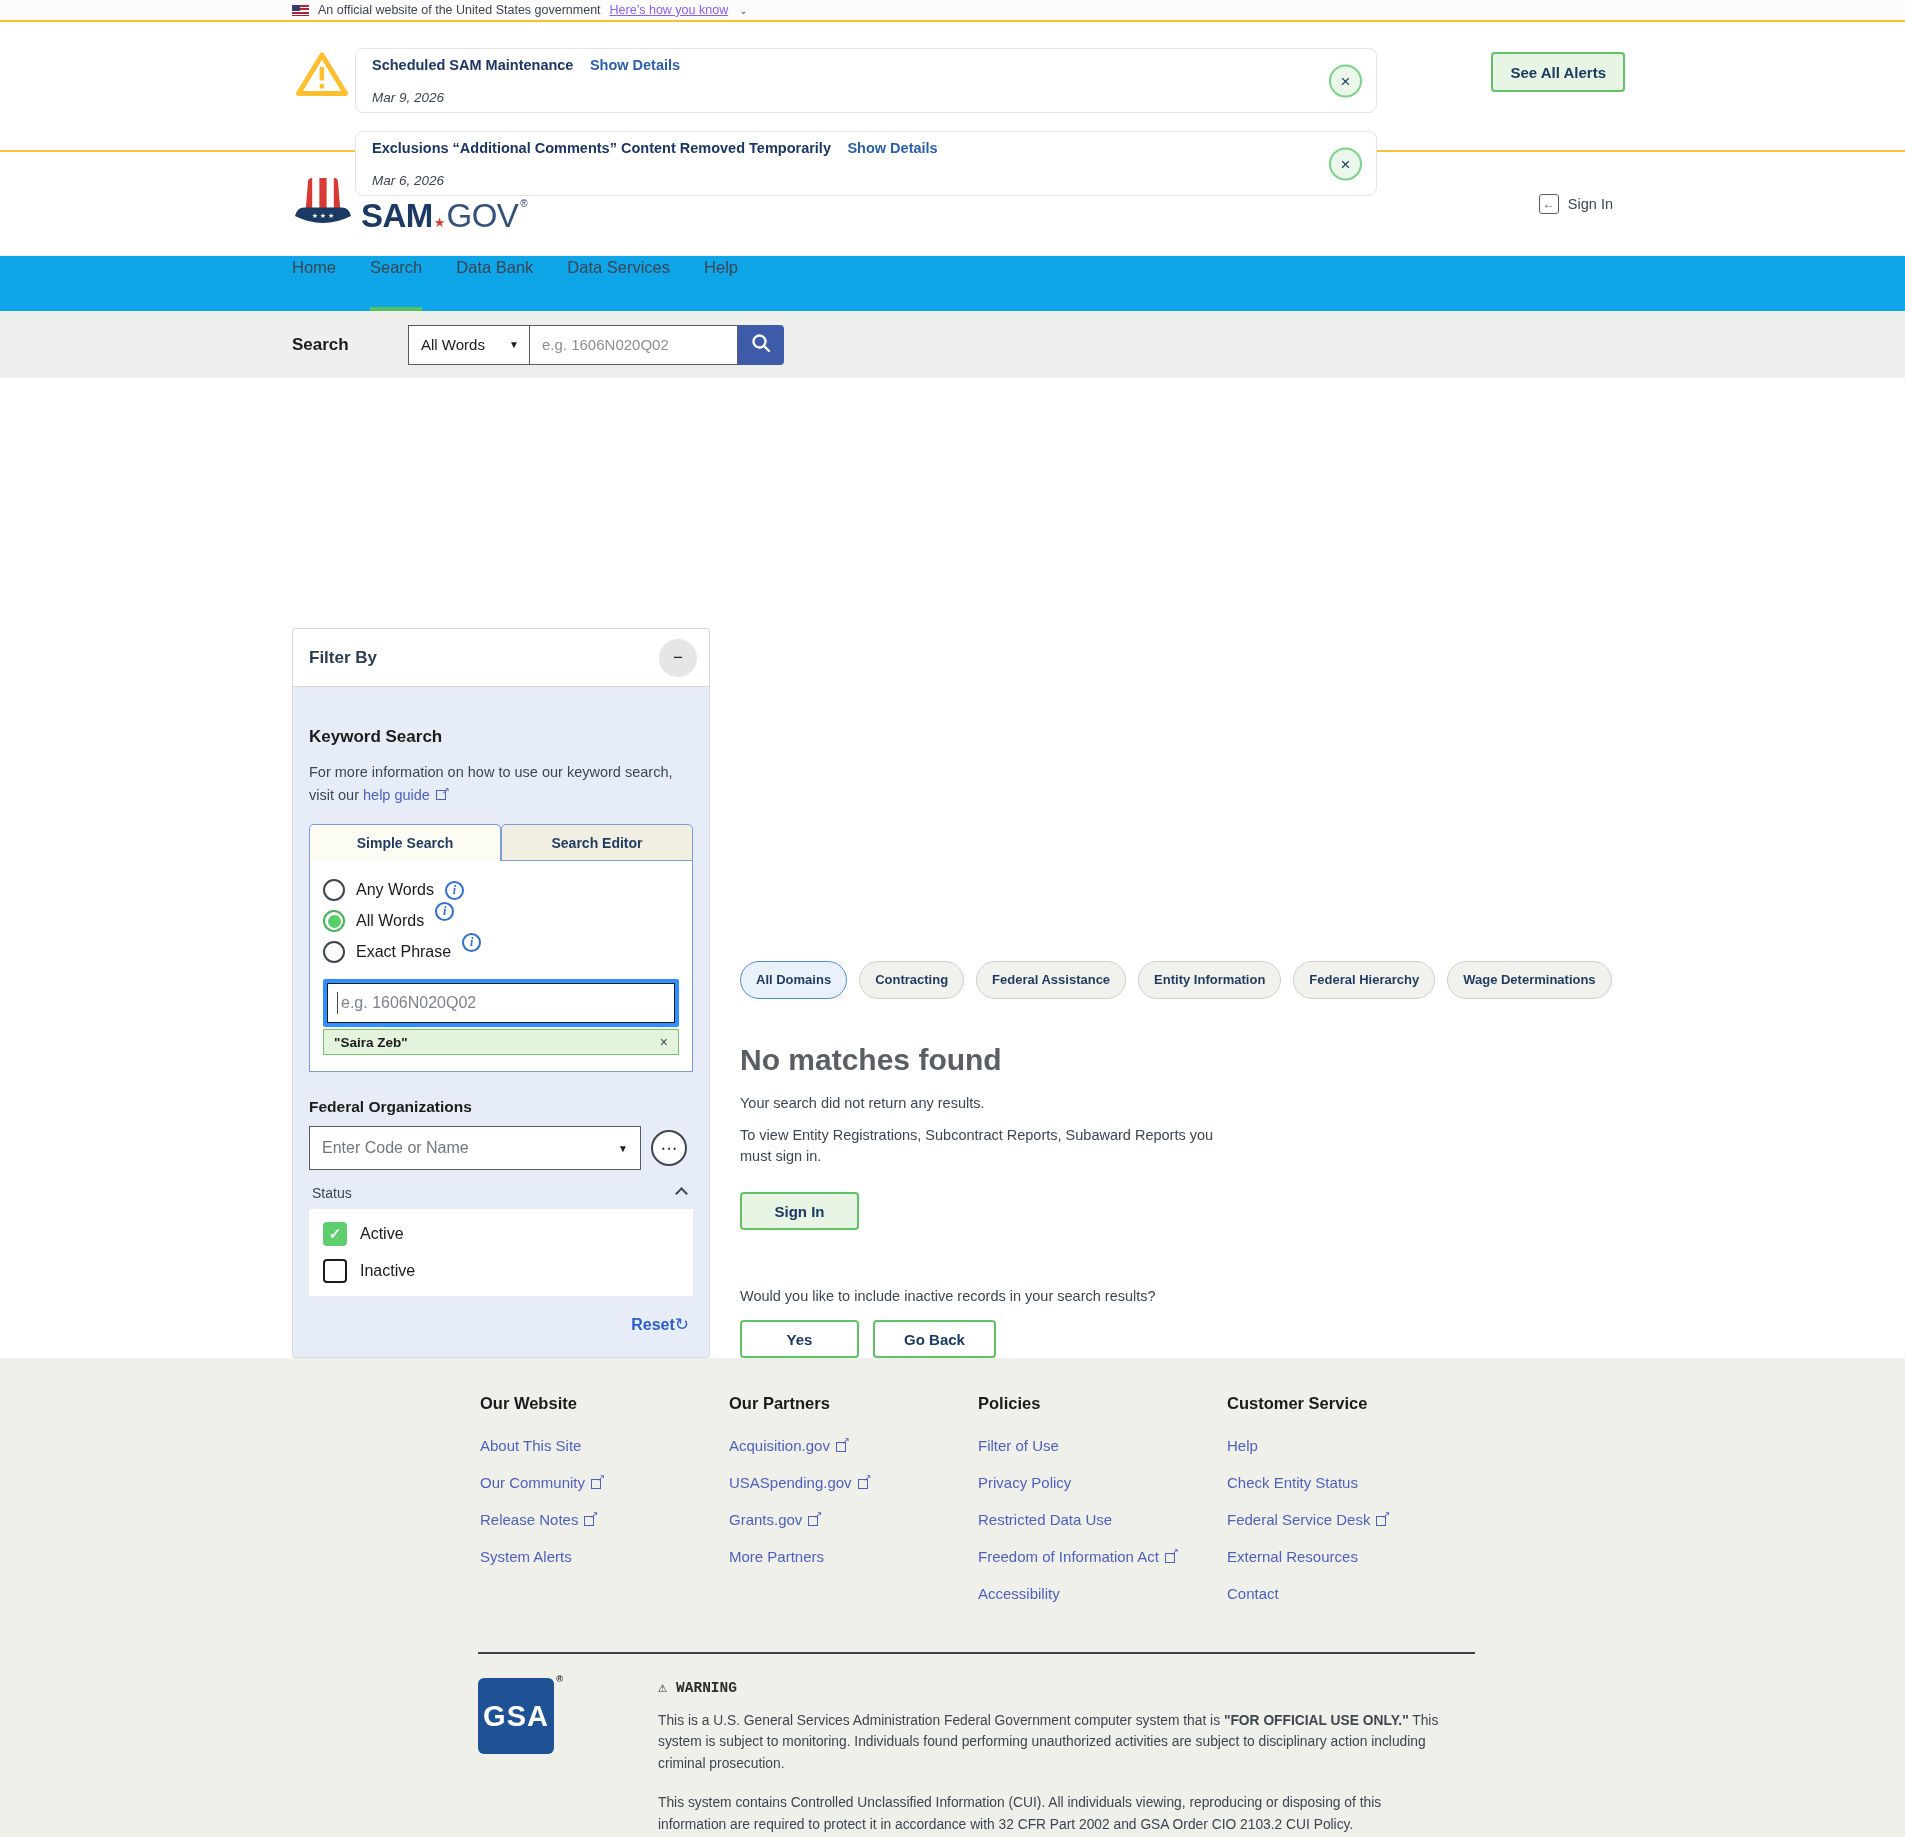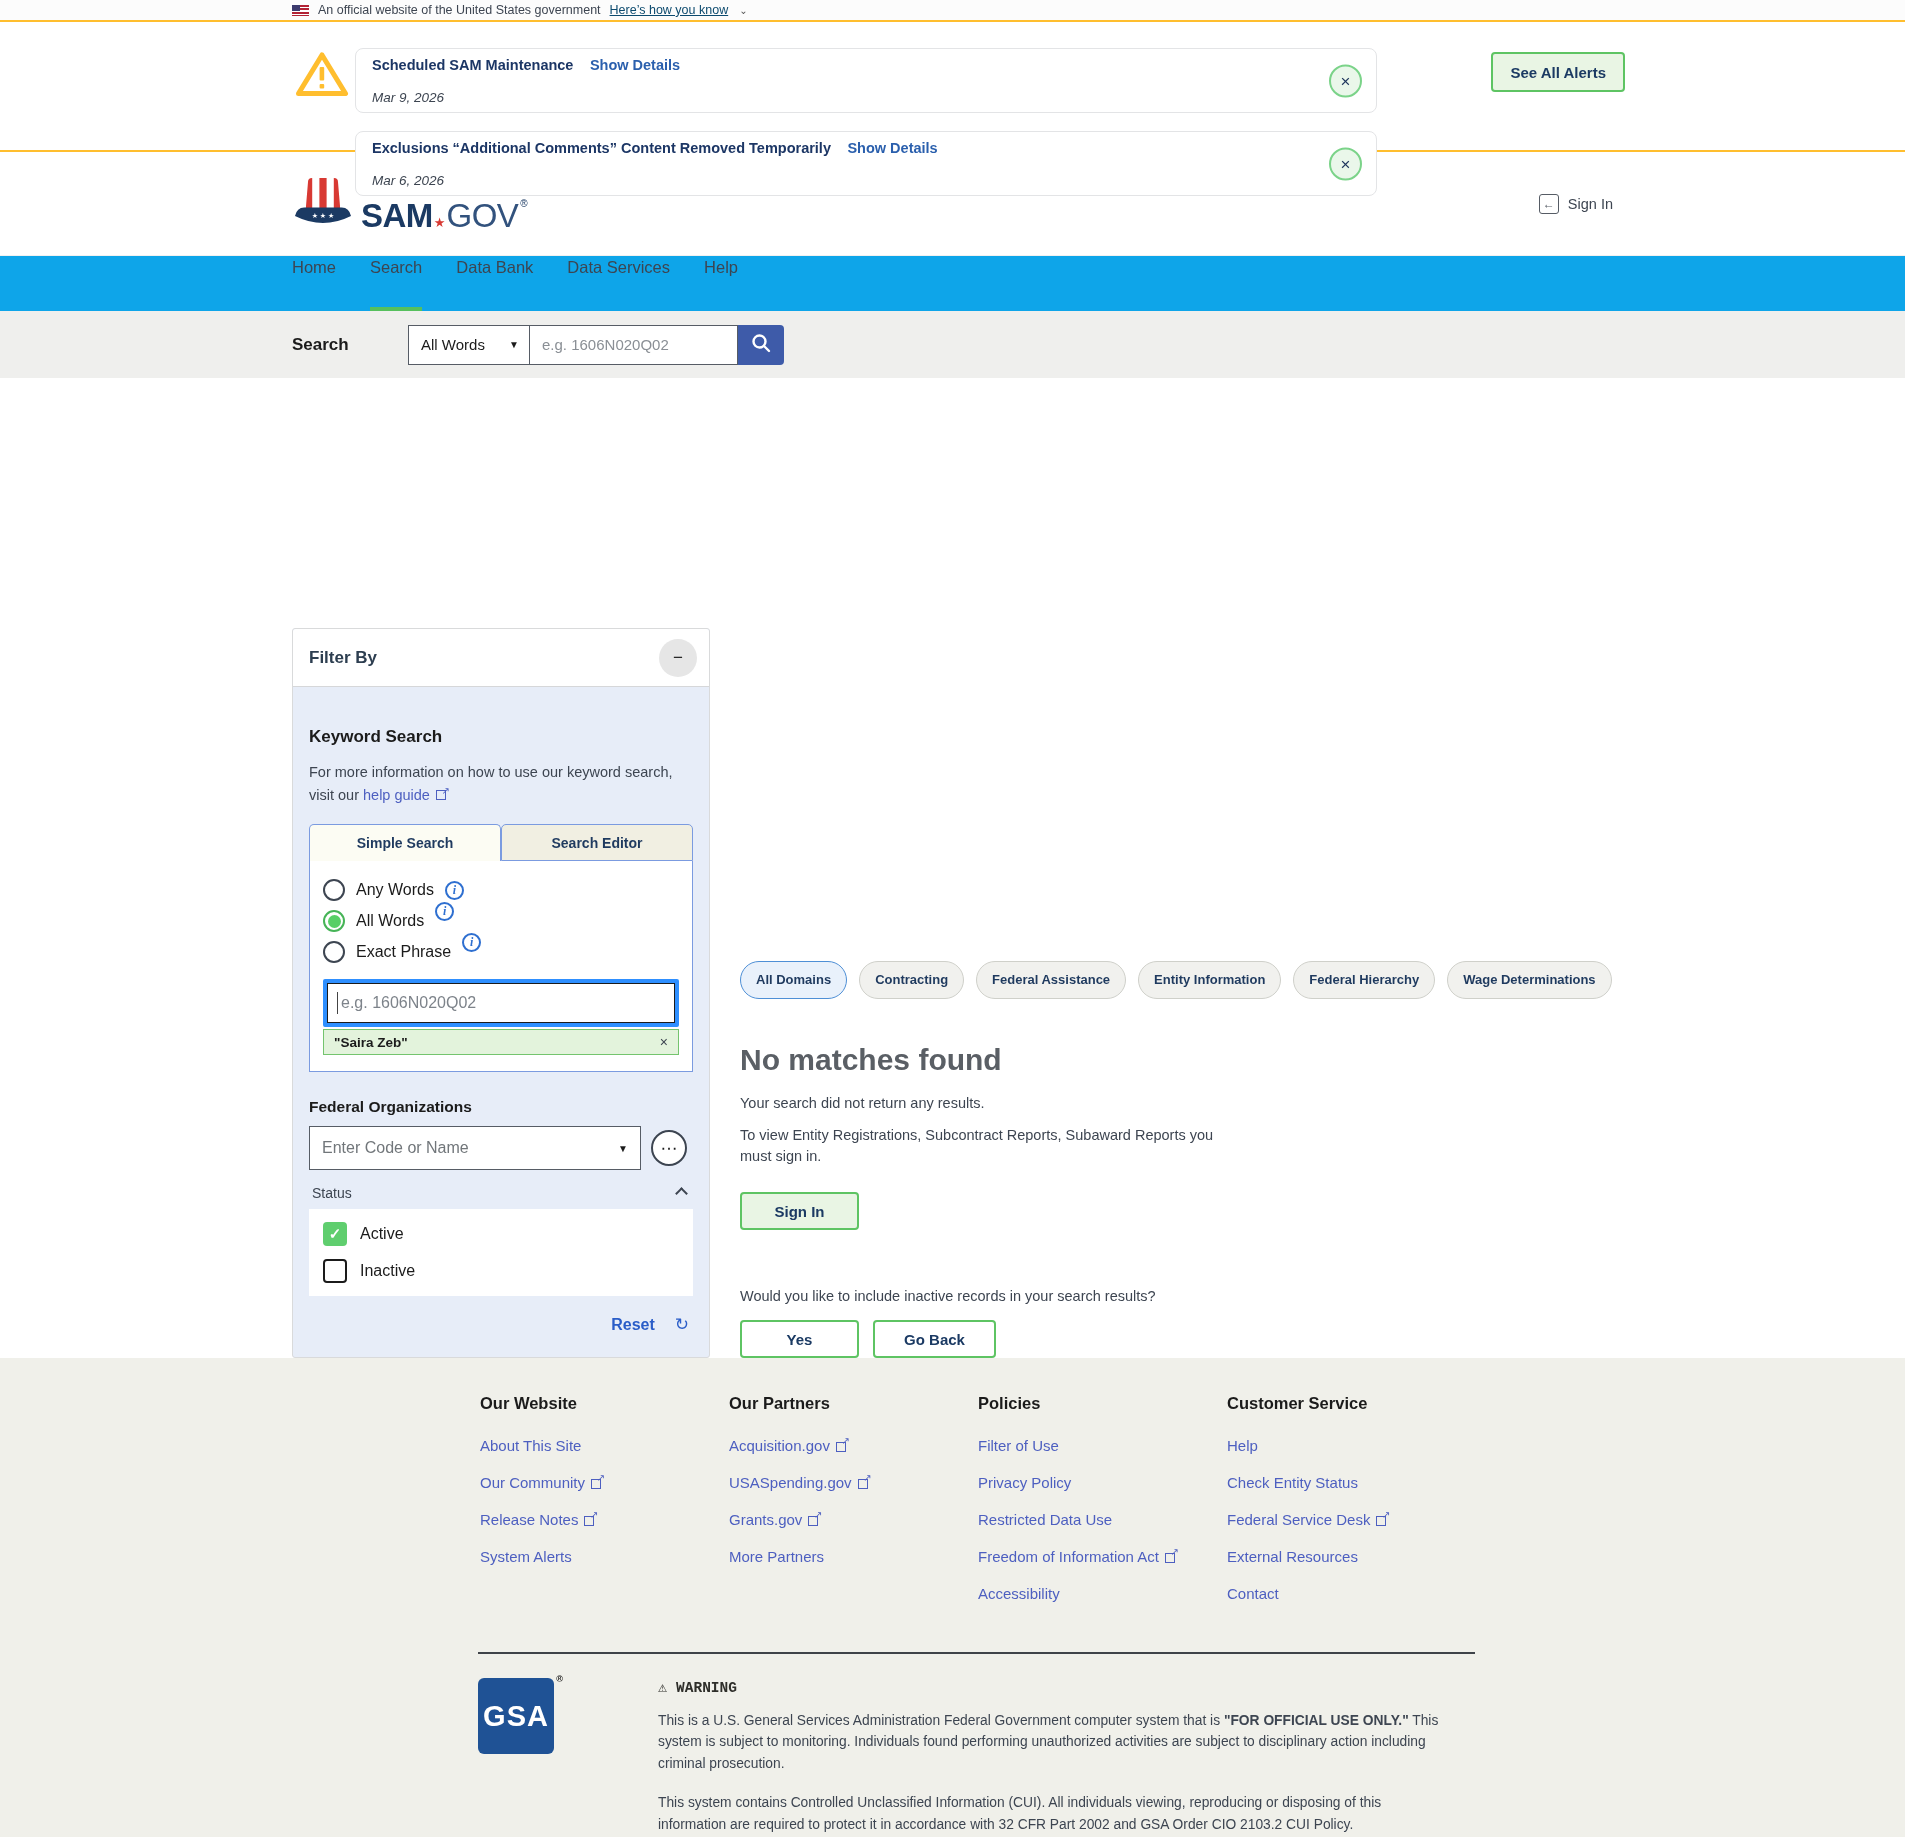--- a/index.html
+++ b/index.html
@@ -11,21 +11,21 @@
   *{box-sizing:border-box}
   html,body{margin:0;padding:0}
   body{width:1905px;font-family:"Liberation Sans",sans-serif;background:#fff;color:var(--text)}
   button{font-family:inherit;cursor:pointer}
   .page{width:1905px;min-height:1837px;display:flex;flex-direction:column}
 
   
   .gov-banner{height:22px;background:#fcfcfc;border-bottom:2px solid var(--gold);display:flex;align-items:center;gap:9px;padding-left:292px;font-size:12.5px;color:var(--text)}
   .flag{width:17px;height:11px;background:repeating-linear-gradient(#b22234 0 1.7px,#fff 1.7px 3.4px);position:relative;flex:0 0 auto}
   .flag::before{content:'';position:absolute;left:0;top:0;width:8px;height:6px;background:#3c3b6e}
-  .banner-link{color:#0c4a6e;text-decoration:underline;cursor:pointer}
+  .banner-link{color:#8b5cf6;text-decoration:underline;cursor:pointer}
   .banner-caret{font-size:10px;color:#555;margin-left:2px}
 
   
   .alerts-section{height:130px;background:#fff;border-bottom:2px solid var(--gold);display:flex;align-items:flex-start;padding:26px 280px 0 295px}
   .alert-triangle{flex:0 0 54px;margin-top:2px}
   .alert-cards{margin-left:6px;width:1022px;display:flex;flex-direction:column;gap:18px}
   .alert-card{position:relative;min-height:45px;background:#fff;border:1px solid #e3e4e6;border-radius:8px;padding:7px 70px 7px 16px}
   .alert-title{font-weight:bold;font-size:14.5px;color:#1c3665}
   .alert-details{font-weight:bold;font-size:14.5px;color:var(--link-blue);margin-left:12px;cursor:pointer;text-decoration:none}
   .alert-date{font-style:italic;font-size:13.5px;color:var(--text);margin-top:16px}
@@ -90,21 +90,21 @@
   .fo-row{display:flex;align-items:center;gap:10px}
   .fo-combo{flex:0 0 332px;height:44px;background:#fff;border:1px solid #565c65;display:flex;align-items:center;justify-content:space-between;padding:0 12px;font-size:16px;color:#71767a;cursor:text}
   .fo-more{width:36px;height:36px;border-radius:50%;background:#fff;border:2px solid #3d4551;color:#1b1b1b;font-size:17px;display:flex;align-items:center;justify-content:center;padding:0}
   .status-row{display:flex;align-items:center;justify-content:space-between;margin:15px 3px 8px;font-size:14px;color:var(--text)}
   .chev-up{width:9px;height:9px;border-top:2px solid #3d4551;border-left:2px solid #3d4551;transform:rotate(45deg);margin-right:4px;cursor:pointer}
   .status-box{background:#fff;padding:13px 14px;display:flex;flex-direction:column;gap:13px}
   .cb-row{display:flex;align-items:center;gap:13px;font-size:16px;color:#1b1b1b}
   .cb{width:24px;height:24px;border-radius:4px;flex:0 0 auto;display:flex;align-items:center;justify-content:center}
   .cb.checked{background:#5fce6e;color:#fff;font-size:15px;font-weight:bold}
   .cb.unchecked{background:#fff;border:2px solid #1b1b1b}
-  .reset-row{display:flex;justify-content:flex-end;align-items:center;gap:20px;margin:18px 4px 4px;color:#2a5dc8;font-weight:bold;font-size:16px;cursor:pointer}
+  .reset-row{display:flex;justify-content:flex-end;align-items:center;gap:0;margin:18px 4px 4px;color:#2a5dc8;font-weight:bold;font-size:16px;cursor:pointer}
   .reset-icon{font-weight:normal;font-size:17px}
 
   
   .main-col{flex:1;padding-top:4px}
   .domain-pills{display:flex;gap:12px}
   .pill{height:38px;border-radius:19px;display:flex;align-items:center;padding:0 15px;font-size:13px;font-weight:bold;color:#1f3a5f;background:#f1f1ee;border:1px solid #cfd0ca;cursor:pointer}
   .pill.active{background:#e9f1fb;border-color:#4e8fd6}
   .no-matches{font-size:30px;font-weight:bold;color:var(--heading-gray);margin:44px 0 18px}
   .msg{font-size:14.5px;color:var(--text);margin:0 0 14px}
   .msg.narrow{max-width:505px;line-height:1.5}

